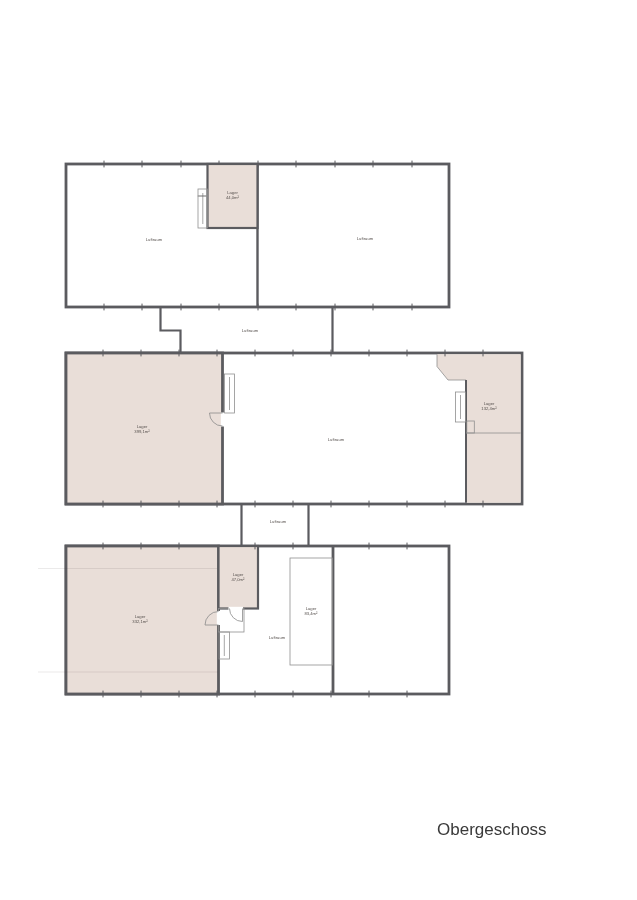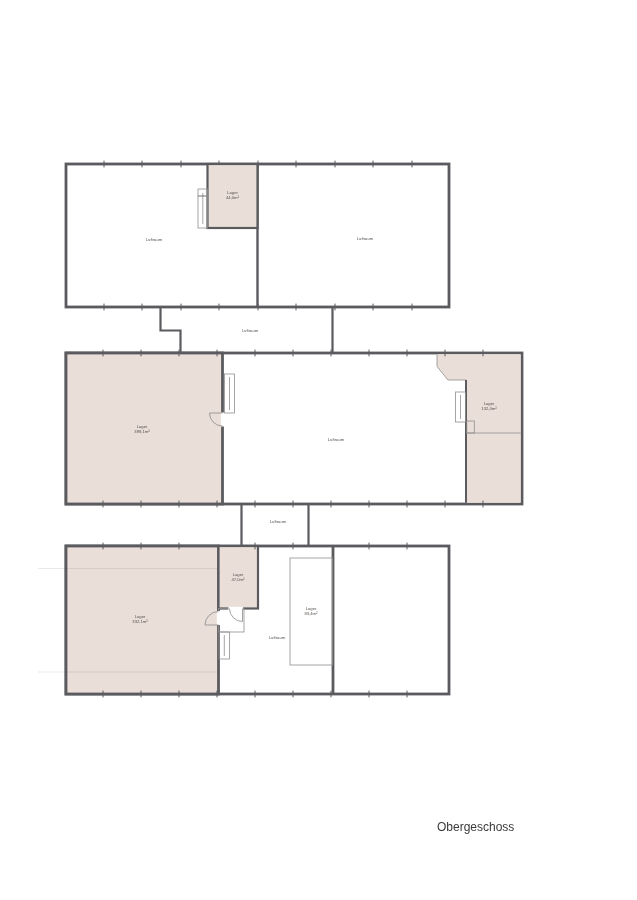--- a/index.html
+++ b/index.html
@@ -6,21 +6,21 @@
   .page{position:relative;width:637px;height:900px;background:#fff;overflow:hidden;
         font-family:"Liberation Sans", sans-serif;}
   svg{position:absolute;left:0;top:0;}
   .wall{stroke:#5b5b5f;fill:none;}
   .wall-fill{stroke:#5b5b5f;}
   .thin{stroke:#8f8f8f;stroke-width:0.8;fill:none;}
   .door{stroke:#8a8a8a;stroke-width:0.8;fill:none;}
   .tick{stroke:#5b5b5f;stroke-width:1;fill:none;}
   .faint{stroke:rgba(60,50,45,0.10);stroke-width:1;fill:none;}
   .room-label{font-family:"Liberation Sans",sans-serif;font-size:4.2px;fill:#57514e;text-anchor:middle;}
-  .floor-title{position:absolute;left:437px;top:820px;font-size:12px;color:#3a3a3a;
+  .floor-title{position:absolute;left:437px;top:820px;font-size:17px;color:#3a3a3a;
                font-family:"Liberation Sans",sans-serif;}
 </style>
 </head>
 <body>
 
 <div class="page">
 <svg width="637" height="900" viewBox="0 0 637 900">
   <defs>
     <pattern id="tread" patternUnits="userSpaceOnUse" width="12" height="3">
       <rect width="12" height="3" fill="#ffffff"></rect>

